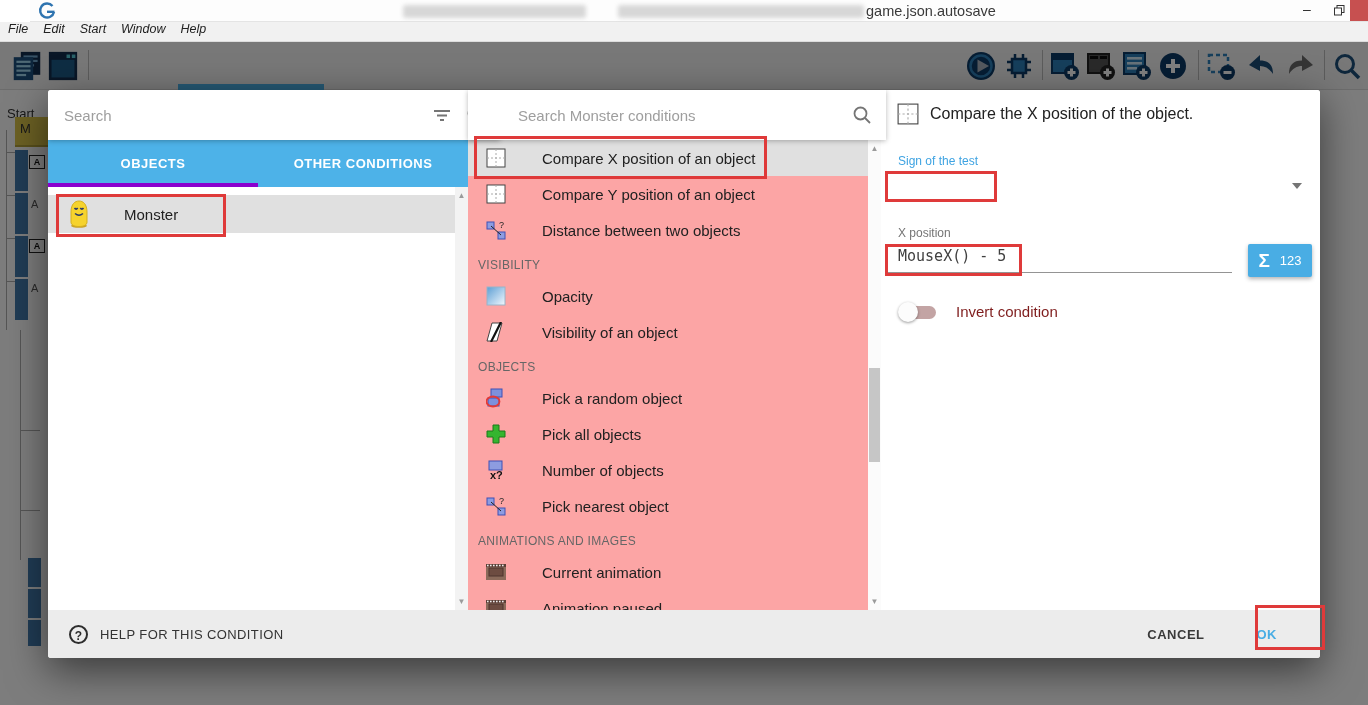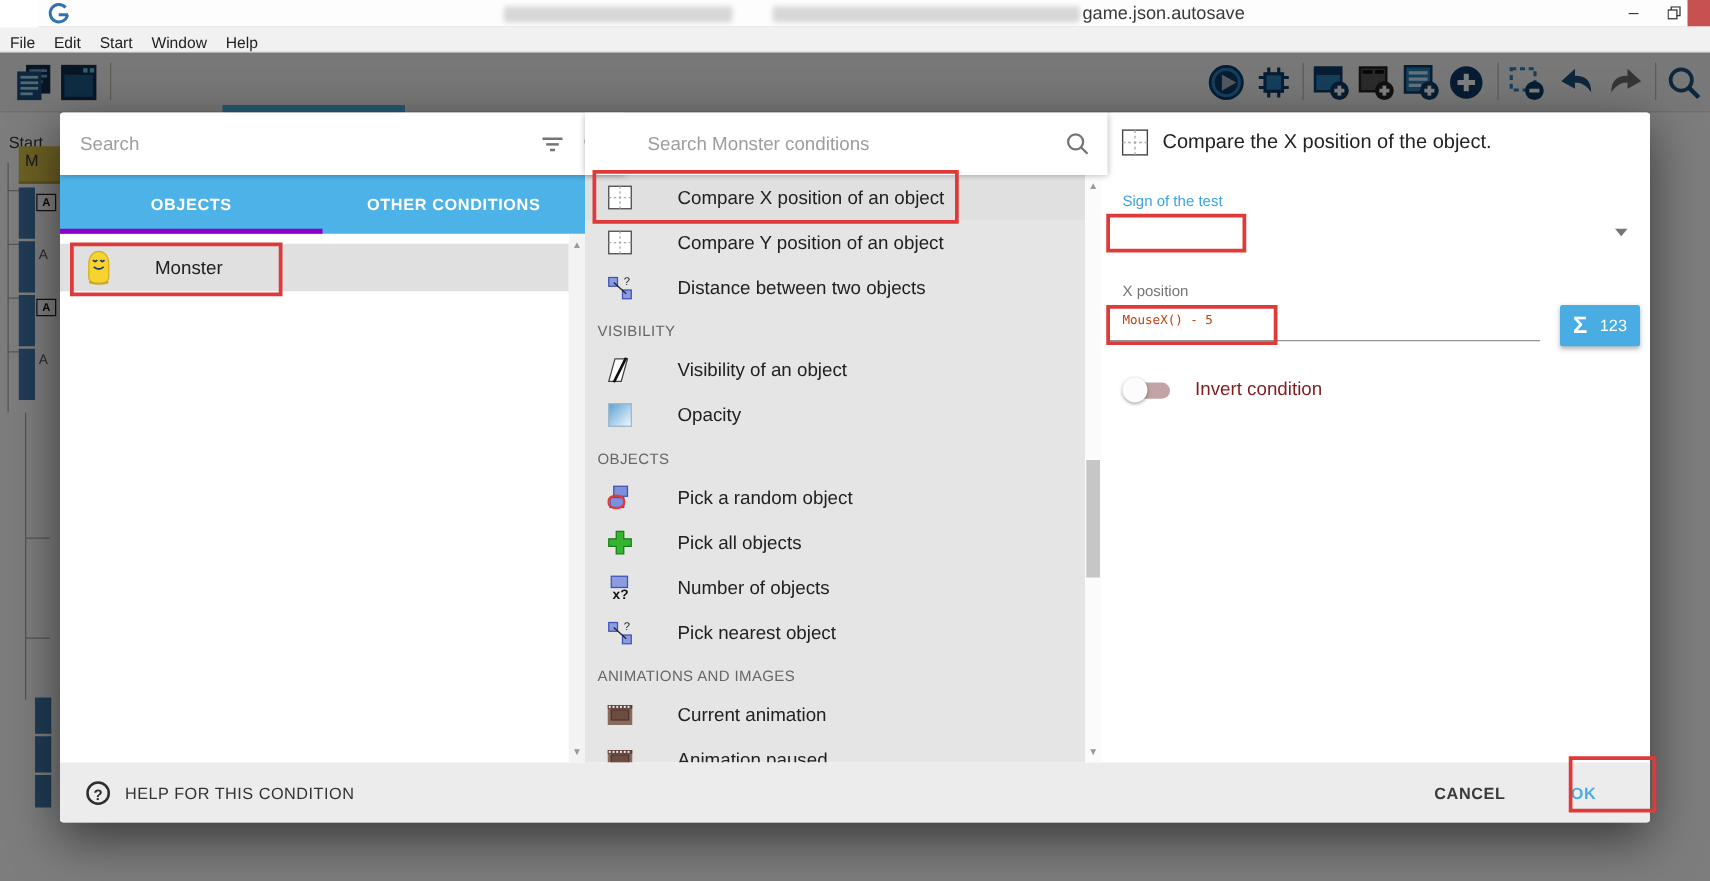--- a/index.html
+++ b/index.html
@@ -13,21 +13,21 @@
   #logo { left:8px; top:2px; width:18px; height:18px; }
   .blurblob { top:5px; height:13px; background:#d7d7d7; border-radius:3px; filter:blur(2px); }
   #blur1 { left:373px; width:183px; }
   #blur2 { left:588px; width:246px; }
   #title-text { left:836px; top:3px; font-size:14.5px; color:#3a3a3a; }
   #btn-min { left:1262px; top:0; width:30px; height:21px; text-align:center; font-size:14px; color:#333; line-height:18px; }
   #btn-restore { left:1294px; top:0; width:30px; height:21px; display:flex; align-items:center; justify-content:center; }
   #btn-close { left:1320px; top:0; width:48px; height:21px; background:#c75050; color:#fff; text-align:center; font-size:11px; font-weight:bold; line-height:21px; }
 
   
-  #menubar { left:0; top:22px; width:1368px; height:20px; background:#f1f1f1; border-bottom:1px solid #dcdcdc; display:flex; align-items:flex-end; padding-left:8px; }
+  #menubar { left:0; top:22px; width:1368px; height:20px; background:#f1f1f1; border-bottom:1px solid #dcdcdc; display:flex; align-items:flex-start; padding-left:8px;font-style:italic; }
   .menu-item { font-size:12.5px; color:#222; padding:0 9px 0 0; margin-right:6px; }
 
   
   #workspace { left:0; top:42px; width:1368px; height:663px; background:#f0f0f0; }
   #toolbar { left:0; top:0; width:1368px; height:48px; background:#f0f0f0; border-bottom:1px solid #d8d8d8; }
   .ticon { top:8px; width:30px; height:32px; }
   .tsep { top:8px; width:1px; height:30px; background:#b9b9b9; }
 
   #events-bg { left:0; top:48px; width:1368px; height:615px; background:#fafafa; }
   #scene-tab { left:178px; top:42px; width:146px; height:6px; background:#4db2e8; }
@@ -58,37 +58,37 @@
   #monster-row .obj-icon { width:22px; height:28px; margin-right:34px; }
   #monster-row .obj-label { font-size:15px; color:#212121; }
   .vscroll { width:13px; background:#f3f3f3; z-index:1; }
   .vscroll .up, .vscroll .dn { position:absolute; left:0; width:13px; text-align:center; font-size:8px; color:#9a9a9a; }
   .vscroll .up { top:4px; } .vscroll .dn { bottom:4px; }
   #lscroll { position:absolute; left:407px; top:97px; height:423px; }
   #mscroll { position:absolute; left:820px; top:50px; height:470px; background:#fbfbfb; }
   #mthumb { position:absolute; left:1px; top:228px; width:11px; height:94px; background:#c6c6c6; }
 
   
-  #mid-list { left:420px; top:50px; width:400px; height:470px; background:#e5e5e5; overflow:hidden; }
+  #mid-list { left:420px; top:50px; width:400px; height:470px; background:#fca5a5; overflow:hidden; }
   .mrow { height:36px; display:flex; align-items:center; padding-left:16px; }
   .mrow.sel { background:#e0e0e0; }
   .micon { width:24px; height:22px; margin-right:34px; flex:none; display:flex; align-items:center; justify-content:center; }
   .mlabel { font-size:15px; color:#212121; }
   .msection { height:30px; padding:10px 0 0 10px; font-size:12px; color:#666; letter-spacing:0.3px; }
 
   
   #right-panel { left:840px; top:0; width:432px; height:520px; background:#fff; }
   #rp-icon { left:9px; top:13px; width:22px; height:22px; }
   #rp-header { left:42px; top:15px; font-size:16px; color:#212121; }
   #sign-label { left:10px; top:64px; font-size:12px; color:#3ea3e2; }
   #sign-select { left:0; top:81px; width:424px; height:30px; background:#f0f0f0; border-bottom:2px solid #49ade4; display:flex; align-items:center; padding-left:10px; font-size:15px; color:#333; }
   #sign-arrow { left:404px; top:93px; width:0; height:0; border-left:5px solid transparent; border-right:5px solid transparent; border-top:6px solid #757575; }
   #xpos-label { left:10px; top:136px; font-size:12px; color:#757575; }
   #xpos-wrap { left:0; top:152px; width:344px; height:31px; border-bottom:1px solid #949494; }
-  #xpos-input { border:0; outline:0; width:330px; padding-left:10px; font-family:"DejaVu Sans Mono",monospace; font-size:10px; color:#c2410c; background:transparent; line-height:29px; }
+  #xpos-input { border:0; outline:0; width:330px; padding-left:10px; font-family:"DejaVu Sans Mono",monospace; font-size:15px; color:#404040; background:transparent; line-height:29px; }
   #expr-btn { left:360px; top:154px; width:64px; height:33px; background:#49ade4; border-radius:2px; box-shadow:0 2px 4px rgba(0,0,0,0.3); display:flex; align-items:center; justify-content:center; color:#fff; }
   #expr-btn .sigma { font-size:19px; font-weight:bold; margin-right:10px; }
   #expr-btn .n123 { font-size:13px; }
   #switch { left:10px; top:211px; width:40px; height:22px; }
   #switch .track { position:absolute; left:6px; top:5px; width:32px; height:13px; border-radius:7px; background:#c3a4a4; }
   #switch .thumb { position:absolute; left:0; top:1px; width:20px; height:20px; border-radius:50%; background:#fcfcfc; box-shadow:0 1px 3px rgba(0,0,0,0.4); }
   #invert-label { left:68px; top:213px; font-size:15px; color:#7f1d1d; }
 
   
   #dlg-footer { left:0; top:520px; width:1272px; height:48px; background:#ececec; display:flex; align-items:center; }
@@ -329,39 +329,39 @@
                 <line x1="5" y1="6" x2="15" y2="15" stroke="#222"></line>
                 <text x="13" y="8" font-size="9" fill="#222">?</text>
               </svg>
             </span>
           <span class="mlabel">Distance between two objects</span>
         </div>
         <div class="msection">VISIBILITY</div>
         <div class="mrow">
           <span class="micon">
             <svg width="20" height="20" viewBox="0 0 20 20">
-                <polygon points="6,1 16,1 11,19 1,19" fill="#fff" stroke="#444"></polygon>
-                <line x1="15" y1="0" x2="5" y2="20" stroke="#111" stroke-width="2.2"></line>
-              </svg>
-            </span>
-          <span class="mlabel">Visibility of an object</span>
-        </div>
-        <div class="mrow">
-          <span class="micon">
-            <svg width="20" height="20" viewBox="0 0 20 20">
                 <defs>
                   <linearGradient id="opg" x1="0" y1="0" x2="1" y2="1">
                     <stop offset="0" stop-color="#5d9fd4"></stop>
                     <stop offset="1" stop-color="#f2f9fe"></stop>
                   </linearGradient>
                 </defs>
                 <rect x="1" y="1" width="18" height="18" fill="url(#opg)" stroke="#9ab4c8"></rect>
               </svg>
             </span>
           <span class="mlabel">Opacity</span>
+        </div>
+        <div class="mrow">
+          <span class="micon">
+            <svg width="20" height="20" viewBox="0 0 20 20">
+                <polygon points="6,1 16,1 11,19 1,19" fill="#fff" stroke="#444"></polygon>
+                <line x1="15" y1="0" x2="5" y2="20" stroke="#111" stroke-width="2.2"></line>
+              </svg>
+            </span>
+          <span class="mlabel">Visibility of an object</span>
         </div>
         <div class="msection">OBJECTS</div>
         <div class="mrow">
           <span class="micon">
             <svg width="20" height="20" viewBox="0 0 20 20">
                 <rect x="5" y="1" width="11" height="8" fill="#7d90dc" stroke="#3f51b5"></rect>
                 <rect x="2" y="10" width="11" height="8" fill="#7d90dc" stroke="#3f51b5"></rect>
                 <ellipse cx="7" cy="13.5" rx="6.5" ry="5" fill="none" stroke="#e53935" stroke-width="1.8"></ellipse>
               </svg>
             </span>

